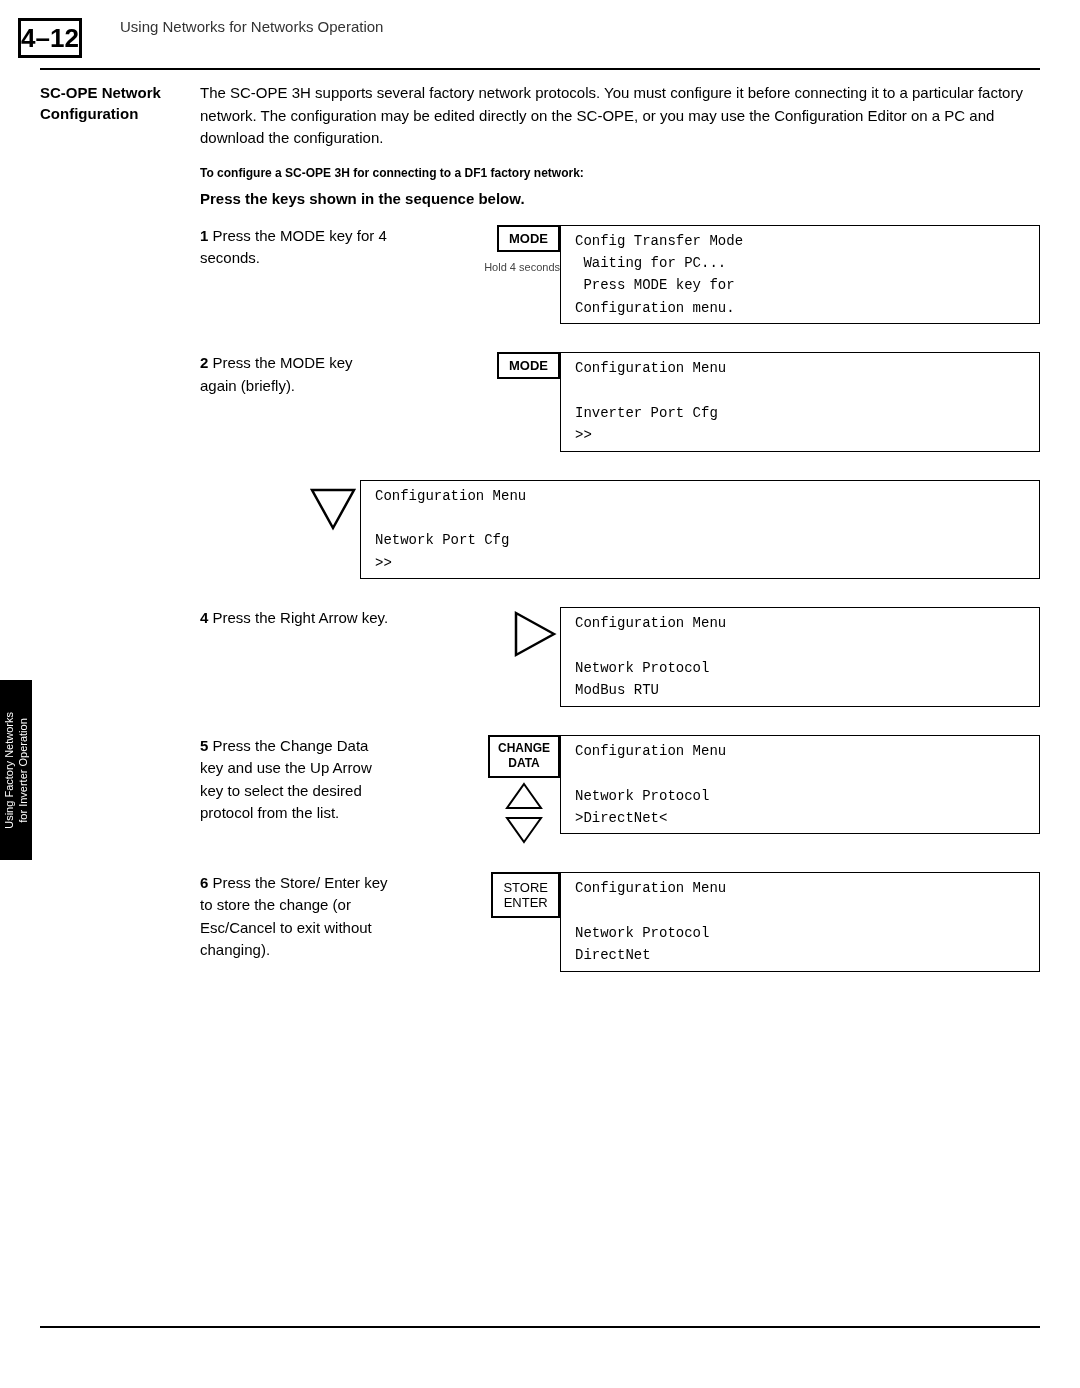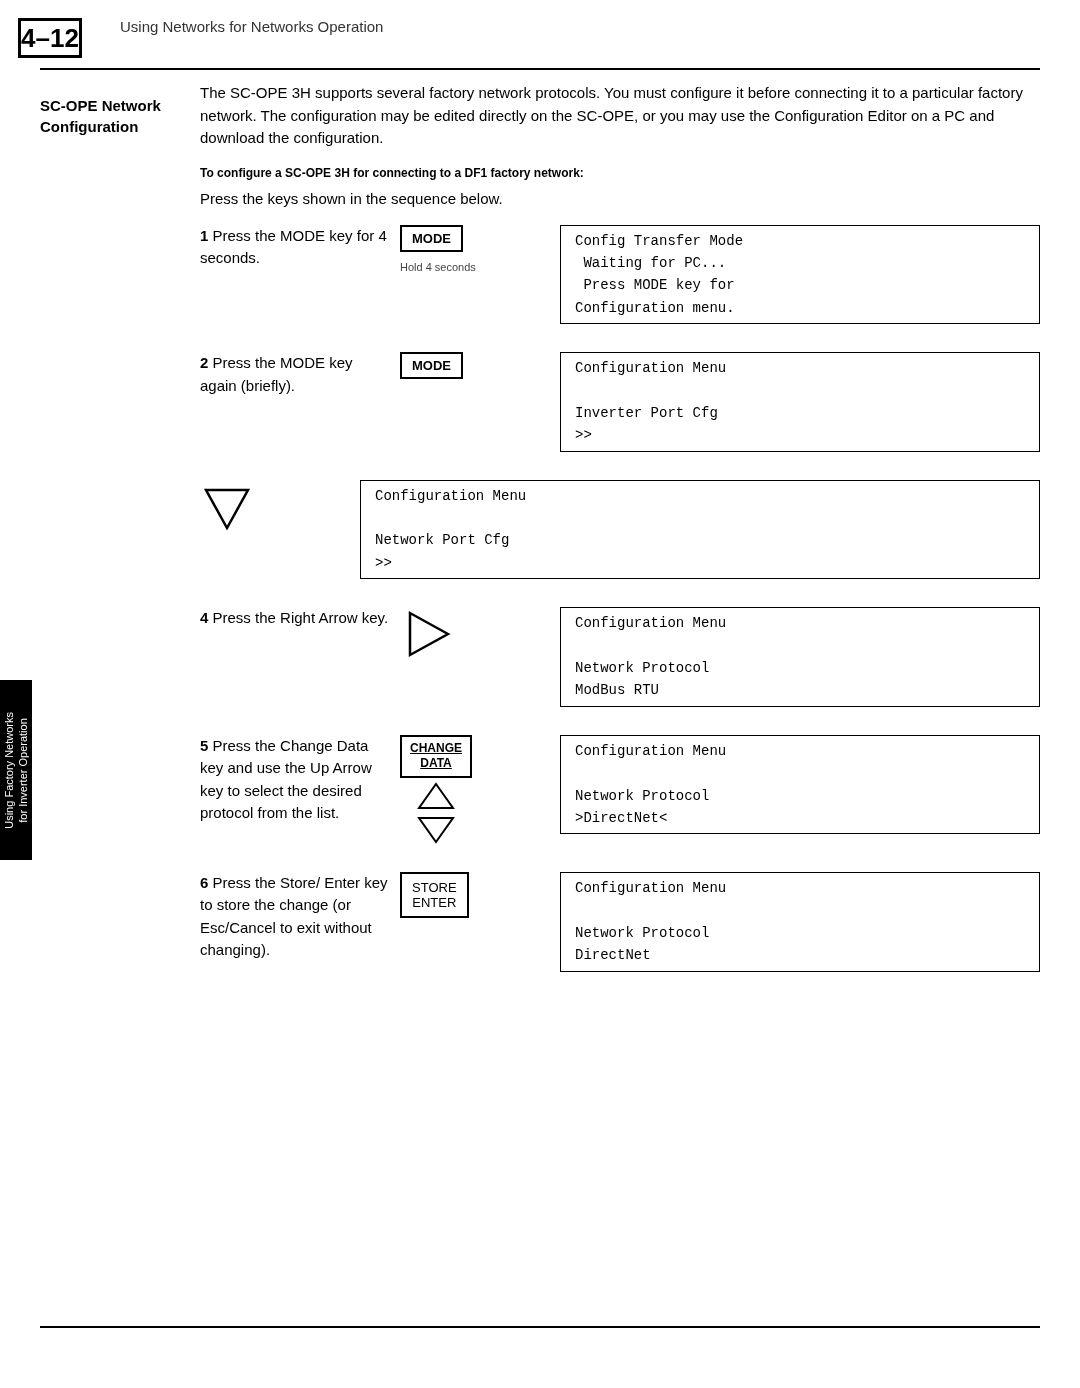--- a/index.html
+++ b/index.html
@@ -72,21 +72,21 @@
     .main-content {
       position: absolute;
       top: 82px;
       left: 40px;
       right: 40px;
     }
 
     
     .section-heading {
       display: flex;
-      align-items: center;
+      align-items: flex-start;
       margin-bottom: 16px;
     }
     .section-heading .label-col {
       width: 160px;
       flex-shrink: 0;
       padding-right: 16px;
     }
     .section-heading .label-col .bold-label {
       font-weight: bold;
       font-size: 15px;
@@ -105,20 +105,21 @@
 
     .instruction-heading {
       font-weight: bold;
       font-size: 12px;
       margin-bottom: 10px;
     }
 
     .press-note {
       font-size: 15px;
       margin-bottom: 18px;
+      font-weight: bold;
     }
 
     
     .step-row {
       display: flex;
       align-items: flex-start;
       margin-bottom: 28px;
     }
 
     .step-text {
@@ -131,21 +132,21 @@
 
     .step-text .step-num {
       font-weight: bold;
     }
 
     .step-key-area {
       width: 160px;
       flex-shrink: 0;
       display: flex;
       flex-direction: column;
-      align-items: flex-start;
+      align-items: flex-end;
       justify-content: center;
     }
 
     .step-screen {
       flex: 1;
       border: 1.5px solid #000;
       padding: 4px 14px;
       font-family: 'Courier New', Courier, monospace;
       font-size: 14px;
       line-height: 1.6;
@@ -181,21 +182,20 @@
 
     .change-data-btn {
       border: 2px solid #000;
       padding: 4px 8px;
       font-weight: bold;
       font-size: 12px;
       text-align: center;
       line-height: 1.3;
       background: #fff;
       min-width: 60px;
-      text-decoration: underline;
     }
 
     .arrows-ud {
       display: flex;
       flex-direction: column;
       align-items: center;
       gap: 2px;
     }
 
     

